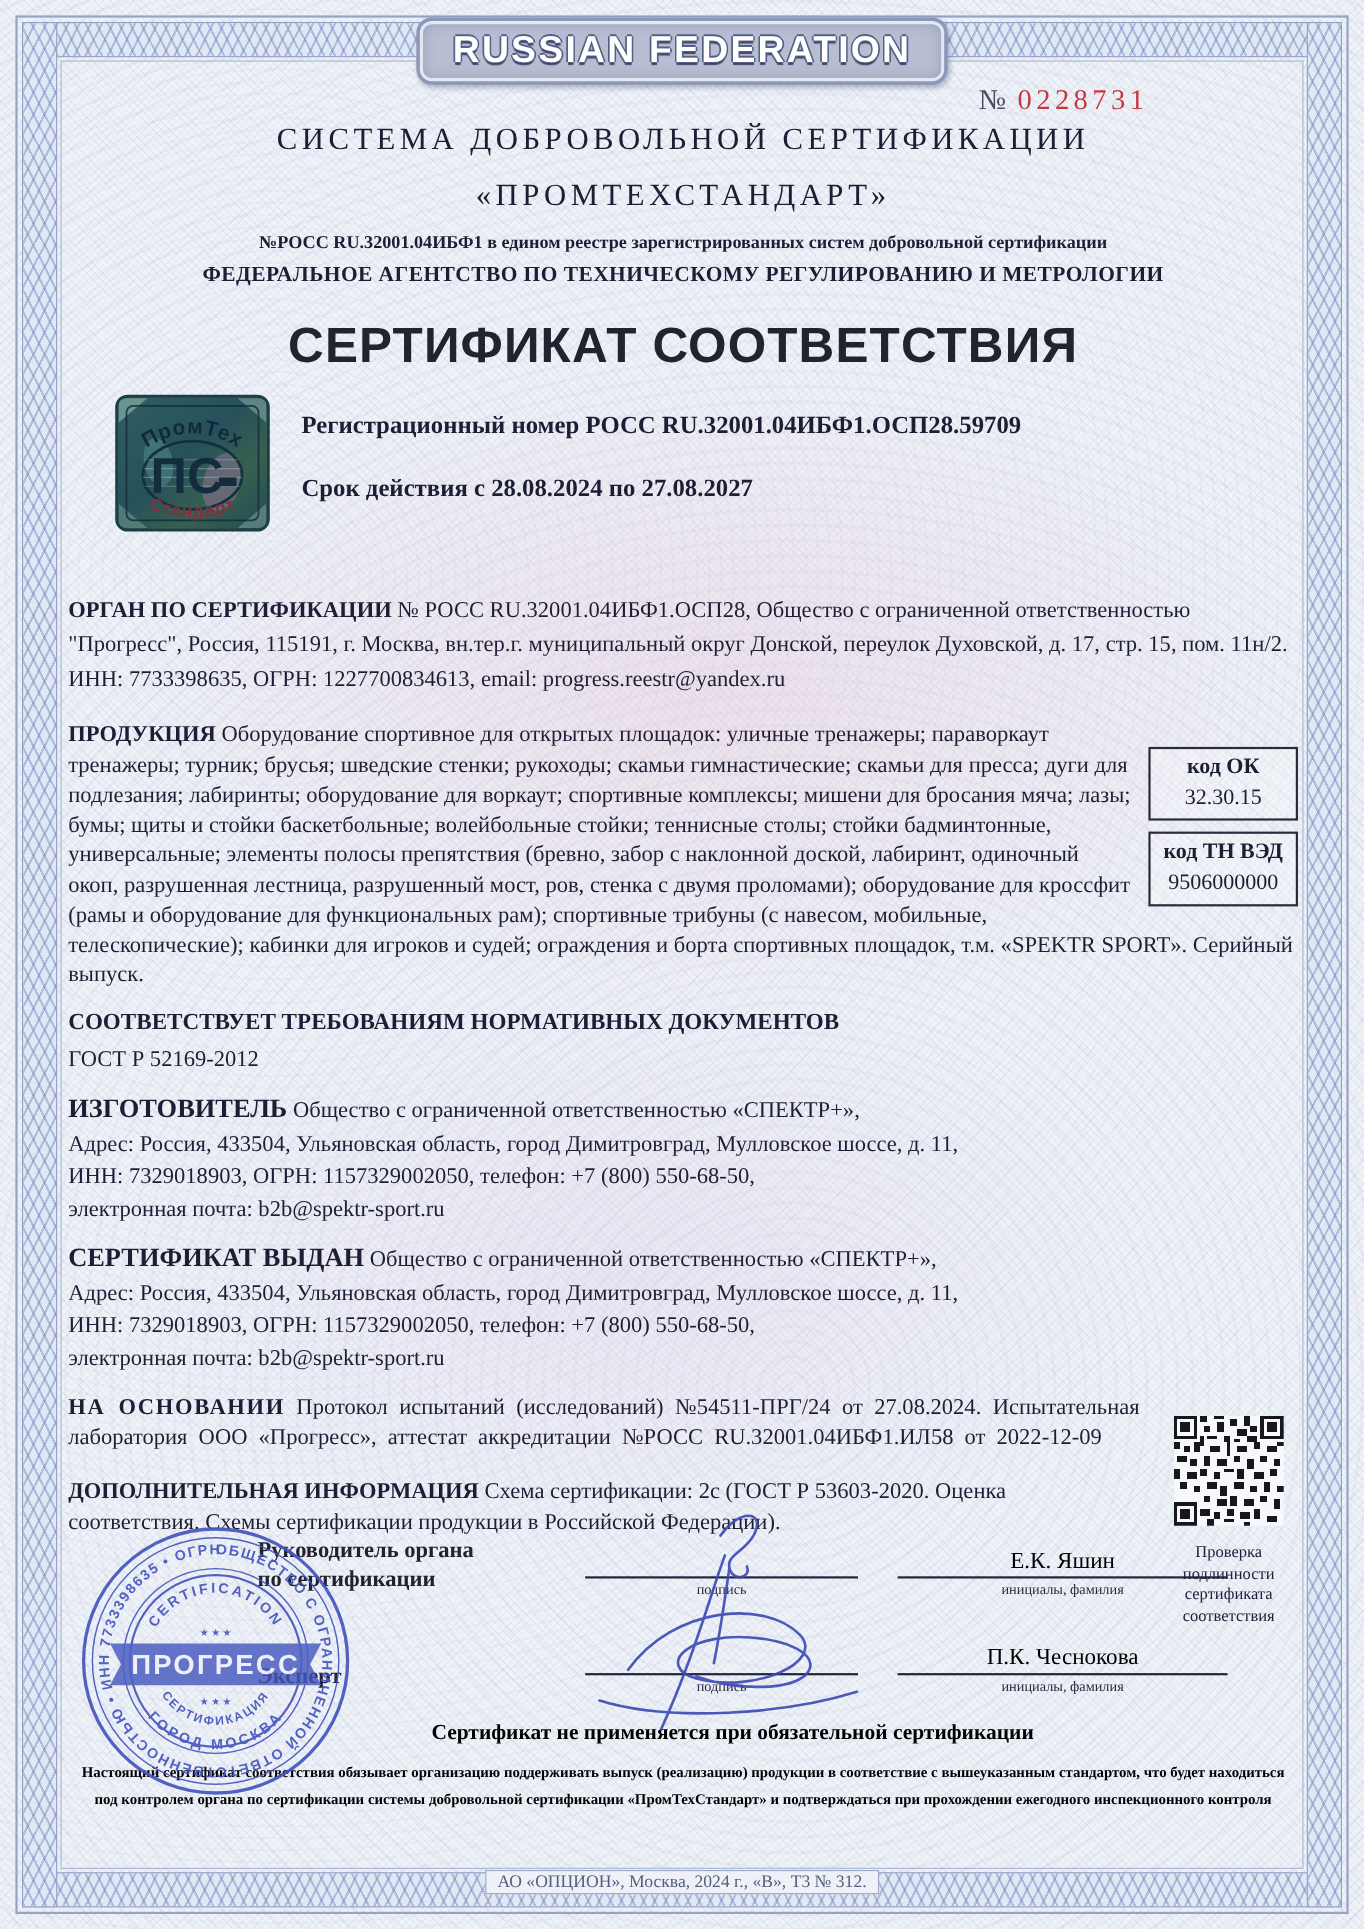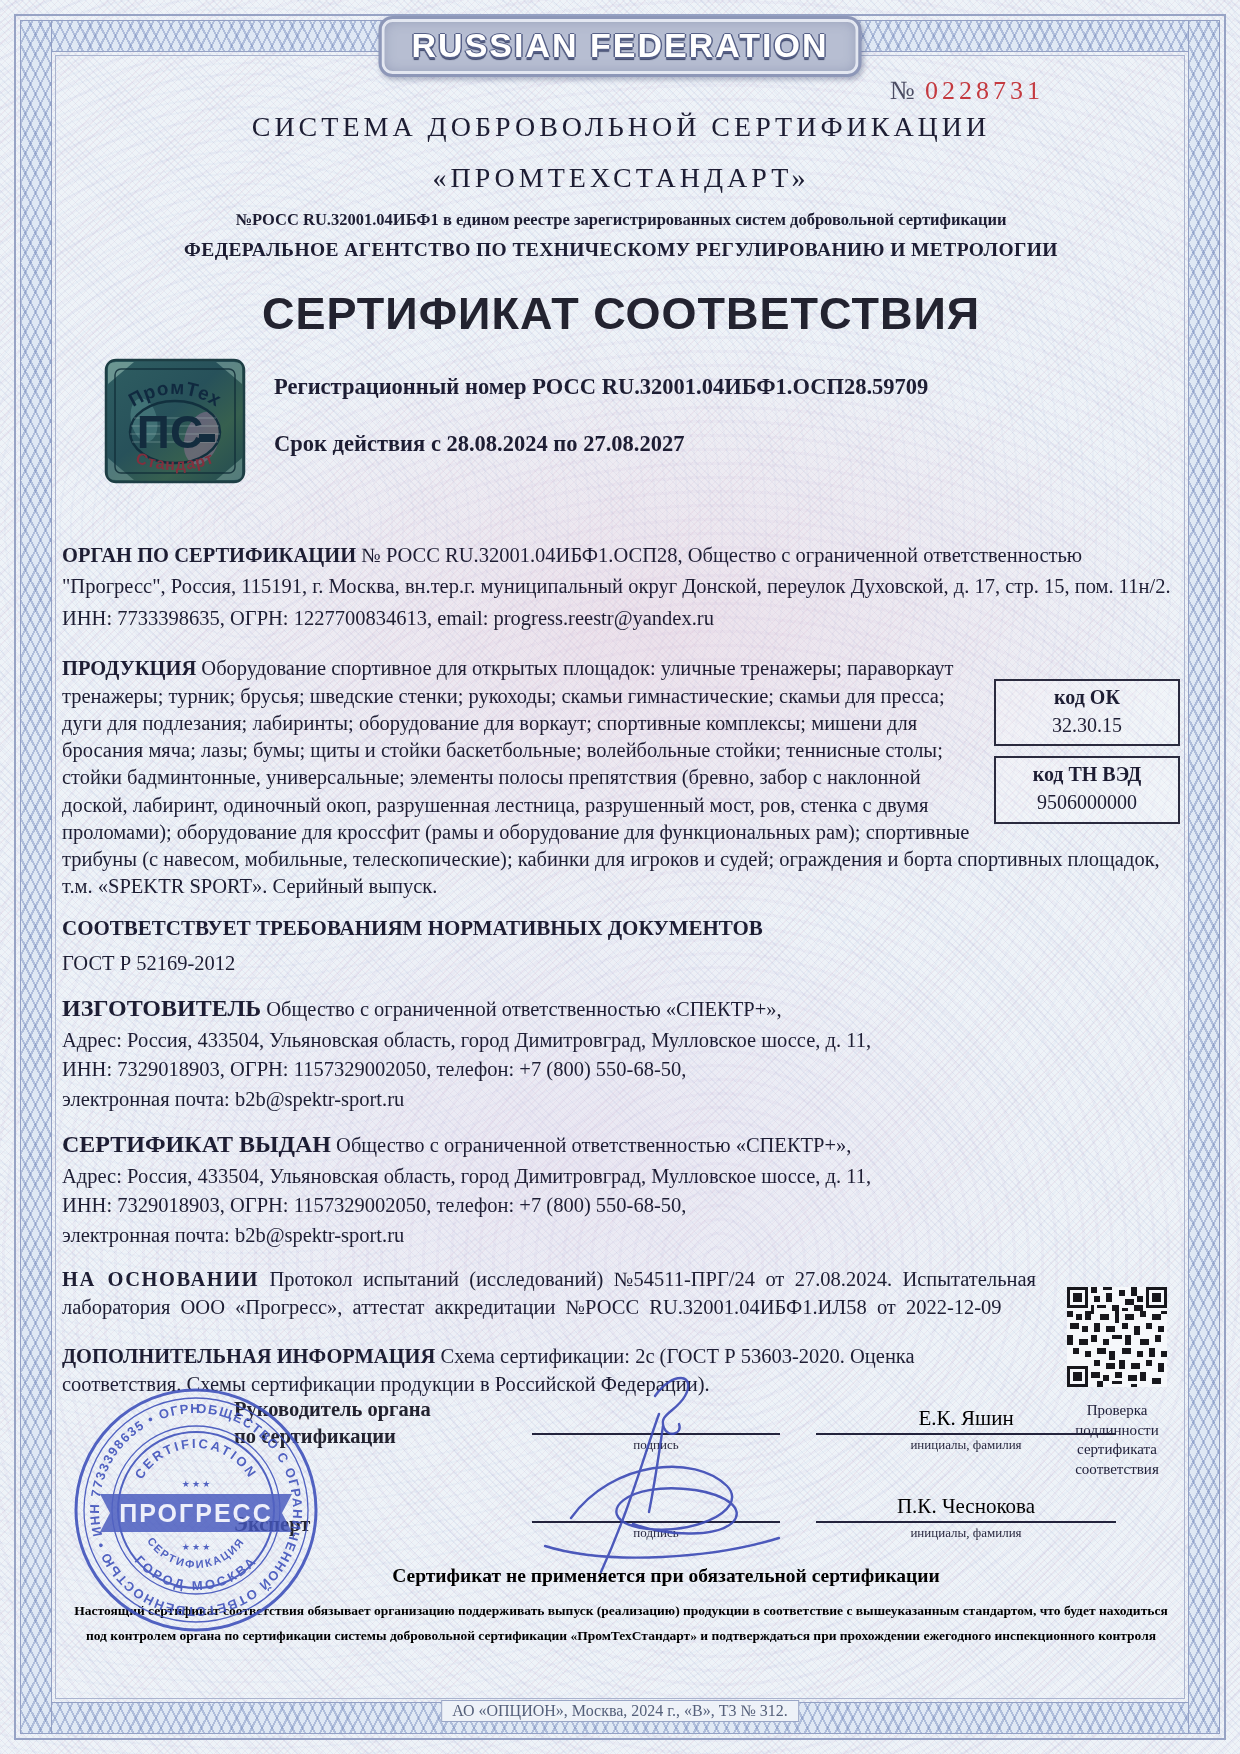--- a/index.html
+++ b/index.html
@@ -71,21 +71,21 @@
   .logo-row { display:flex; margin-top:10px; }
   .logo-box { width:142px; height:126px; margin-left:42px; flex:0 0 auto; }
   .reg-col { margin-left:28px; padding-top:12px; }
   .reg-line { font-weight:700; font-size:22.5px; }
   .validity-line { font-weight:700; font-size:22.5px; margin-top:24px; }
 
   .par { text-align:left; }
   .sec-heading { font-weight:700; }
   .authority { margin-top:56px; line-height:1.55; }
   .product { margin-top:6px; line-height:1.33; }
-  .codes-float { float:right; width:186px; margin:24px 0 6px 16px; text-align:center; }
+  .codes-float { float:right; width:136px; margin:24px 0 6px 16px; text-align:center; }
   .code-box { border:2px solid #2a2a3e; padding:3px 2px 6px; background:rgba(255,255,255,0.22); }
   .code-box + .code-box { margin-top:10px; }
   .code-label { font-weight:700; font-size:20px; }
   .code-value { font-size:20px; margin-top:1px; }
   .compliance { margin-top:12px; }
   .compliance .sec-heading { font-size:21px; }
   .compliance-text { margin-top:4px; }
   .addr-sec { margin-top:12px; line-height:1.45; }
   .addr-sec .sec-heading { font-size:24px; }
   .basis-wrap { margin-top:14px; }

